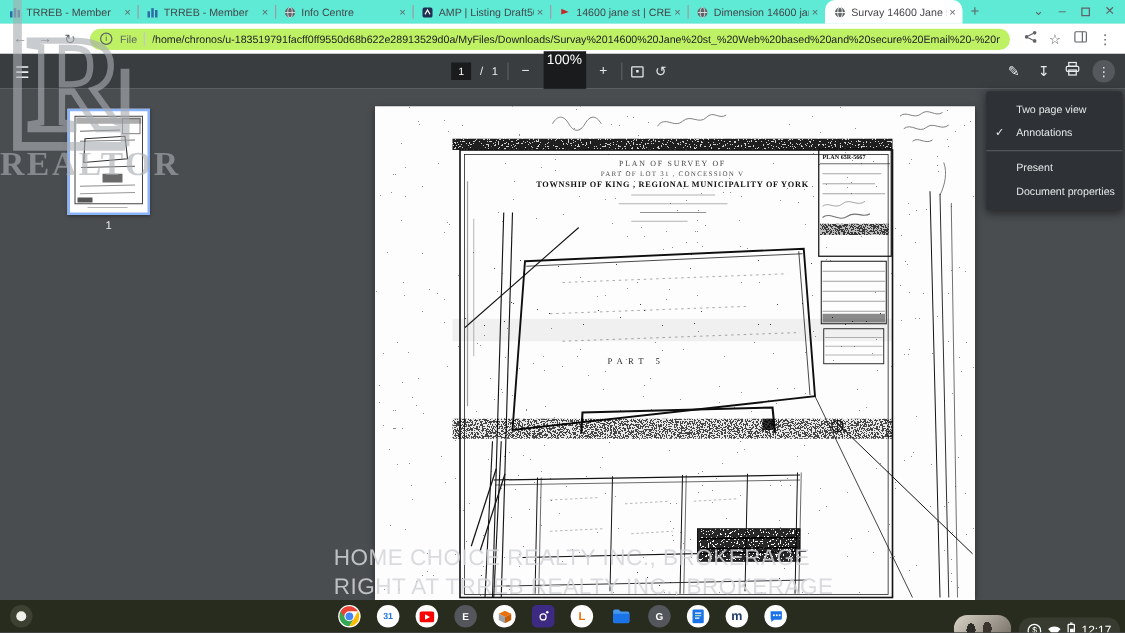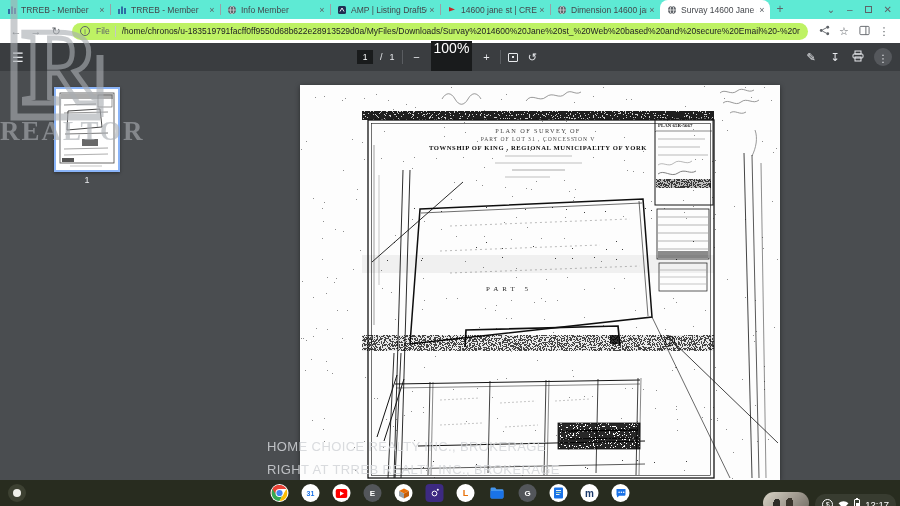--- a/index.html
+++ b/index.html
@@ -38,21 +38,21 @@
   
   .pdfbar { position:absolute; top:43px; left:0; width:900px; height:28px; background:#3a3d40;
             display:flex; align-items:center; color:#e8eaed; }
   .pdfbar .ham { width:18px; margin:0 10px 0 12px; font-size:13px; color:#e8eaed; }
   .pdftitle { font-size:9px; color:#f1f1f1; white-space:nowrap; }
   .pdfcenter { position:absolute; left:50%; transform:translateX(-51%); top:0; height:28px;
                display:flex; align-items:center; gap:7px; }
   .pagebox { min-width:16px; height:14px; background:#191b1c; color:#fff; font-size:8.5px;
              text-align:center; line-height:14px; padding:0 2px; }
   .pdfsep { width:1px; height:14px; background:#5a5d61; }
-  .zoombox { min-width:30px; height:32px; background:#191b1c; color:#fff; font-size:14px;
+  .zoombox { min-width:30px; height:32px; background:#191b1c; color:#fff; font-size:11px;
              text-align:center; line-height:14px; padding:0 3px; }
   .pdfglyph { font-size:11px; color:#e8eaed; width:14px; text-align:center; }
   .fitbox { width:10px; height:9px; border:1.1px solid #e8eaed; border-radius:1px; position:relative; }
   .fitbox::after { content:""; position:absolute; left:3px; top:2.5px; width:2px; height:2px; background:#e8eaed; }
   .pdfright { position:absolute; right:8px; top:0; height:28px; display:flex; align-items:center; gap:10px; }
   .kebabwrap { width:18px; height:18px; border-radius:50%; background:#55585c; text-align:center; line-height:17px; }
 
   
   .viewer { position:absolute; top:71px; left:0; width:900px; height:409px; background:#4a4d50; }
   .thumb { position:absolute; left:54px; top:16px; width:66px; height:85px; background:#fff;
@@ -65,21 +65,21 @@
   
   .pdfmenu { position:absolute; left:789px; top:2px; width:109px; background:#2e3236;
              border-radius:2px; box-shadow:0 2px 8px rgba(0,0,0,.55); padding:5px 0; z-index:30; }
   .mitem { position:relative; height:19px; line-height:19px; padding-left:24px; font-size:8.5px; color:#e6e8ea; }
   .mitem .chk { position:absolute; left:7px; top:0; font-size:9px; color:#e6e8ea; }
   .msep { height:1px; background:#53575c; margin:4px 0; }
 
   
   .wm-logo { position:absolute; left:0; top:0; z-index:40; pointer-events:none; }
   .wm-lines { position:absolute; left:267px; top:435px; z-index:40; pointer-events:none;
-              font-size:13px; line-height:23px; letter-spacing:.4px; color:rgba(210,213,216,.85);
+              font-size:18px; line-height:23px; letter-spacing:.4px; color:rgba(210,213,216,.85);
               white-space:nowrap; }
 
   
   .shelf { position:absolute; left:0; bottom:0; width:900px; height:26px; background:#282c1f; }
   .launcher { position:absolute; left:8px; top:4px; width:18px; height:18px; border-radius:50%;
               background:#3d4132; display:flex; align-items:center; justify-content:center; }
   .launcher i { width:8px; height:8px; border-radius:50%; background:#f0f0ea; display:block; }
   .apps { position:absolute; left:50%; top:4px; transform:translateX(-50%); display:flex; gap:13px; }
   .app { width:18px; height:18px; border-radius:50%; position:relative; background:#fff;
          display:flex; align-items:center; justify-content:center; overflow:hidden; }
@@ -126,21 +126,21 @@
         </svg>
       <span class="tlabel">TRREB - Member</span>
       <span class="tclose">×</span>
     </div>
     <div class="tab">
       <svg class="favicon" viewBox="0 0 10 10">
           <circle cx="5" cy="5" r="4" fill="#5f6368"></circle>
           <line x1="1" y1="5" x2="9" y2="5" stroke="#dee1e6" stroke-width=".7"></line>
           <ellipse cx="5" cy="5" rx="1.8" ry="4" fill="none" stroke="#dee1e6" stroke-width=".7"></ellipse>
         </svg>
-      <span class="tlabel">Info Member</span>
+      <span class="tlabel">Info Centre</span>
       <span class="tclose">×</span>
     </div>
     <div class="tab">
       <svg class="favicon" viewBox="0 0 10 10">
           <rect x="1" y="1" width="8" height="8" rx="1.5" fill="#1f2f52"></rect>
           <path d="M3 6.5 L5 3 L7 6.5" stroke="#fff" stroke-width=".9" fill="none"></path>
         </svg>
       <span class="tlabel">AMP | Listing Draft50</span>
       <span class="tclose">×</span>
     </div>
@@ -413,20 +413,36 @@
 
         <rect x="62" y="370" width="352" height="14" fill="#000" filter="url(#gSparse)"></rect>
 
         <g stroke="#444" opacity=".5">
           <line x1="74" y1="60" x2="74" y2="240" stroke-width="1"></line>
           <line x1="79" y1="90" x2="79" y2="200" stroke-width=".6"></line>
         </g>
       </svg>
     </div>
 
+    <div class="pdfmenu">
+      <div class="mitem">
+        <span>Two page view</span>
+      </div>
+      <div class="mitem">
+        <span class="chk">✓</span>
+        <span>Annotations</span>
+      </div>
+      <div class="msep"></div>
+      <div class="mitem">
+        <span>Present</span>
+      </div>
+      <div class="mitem">
+        <span>Document properties</span>
+      </div>
+    </div>
   </div>
 
   <svg class="wm-logo" width="180" height="155" viewBox="0 0 180 155">
     <g opacity=".62">
       <path d="M14,0 V117 H100" fill="none" stroke="#a9adb2" stroke-width="7"></path>
       <path d="M100,117 V55" fill="none" stroke="#a9adb2" stroke-width="7"></path>
       <text x="22" y="103" font-family="Liberation Sans, sans-serif" font-size="108" font-weight="bold" fill="none" stroke="#a9adb2" stroke-width="5">R</text>
       <text x="0" y="140" font-family="Liberation Sans, sans-serif" font-size="27" font-weight="bold" letter-spacing="2" fill="#a9adb2">REALTOR</text>
     </g>
   </svg>

